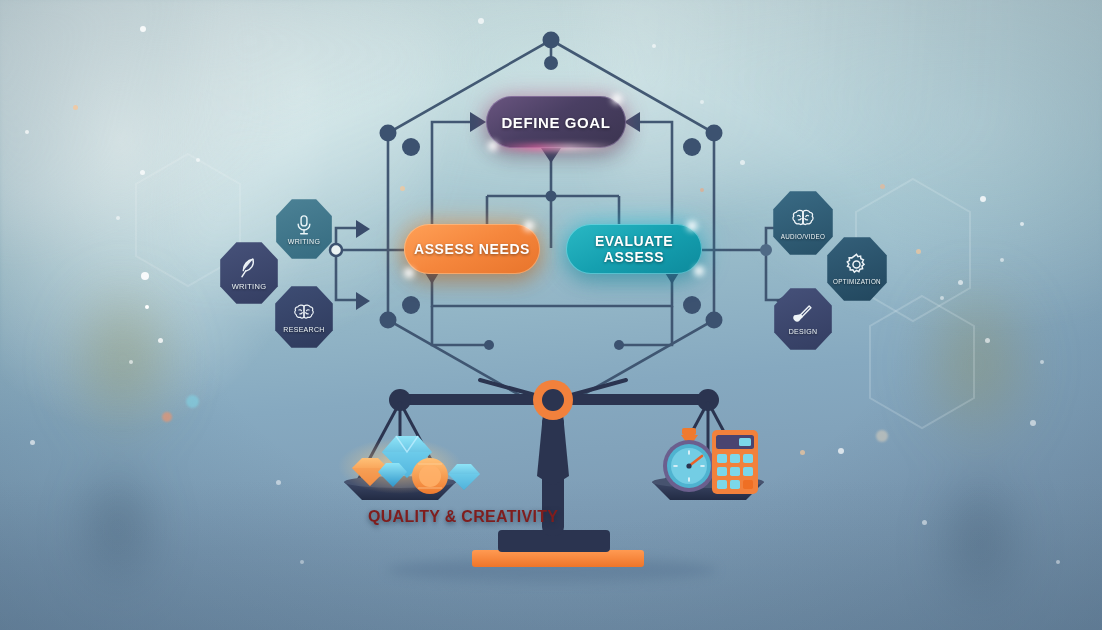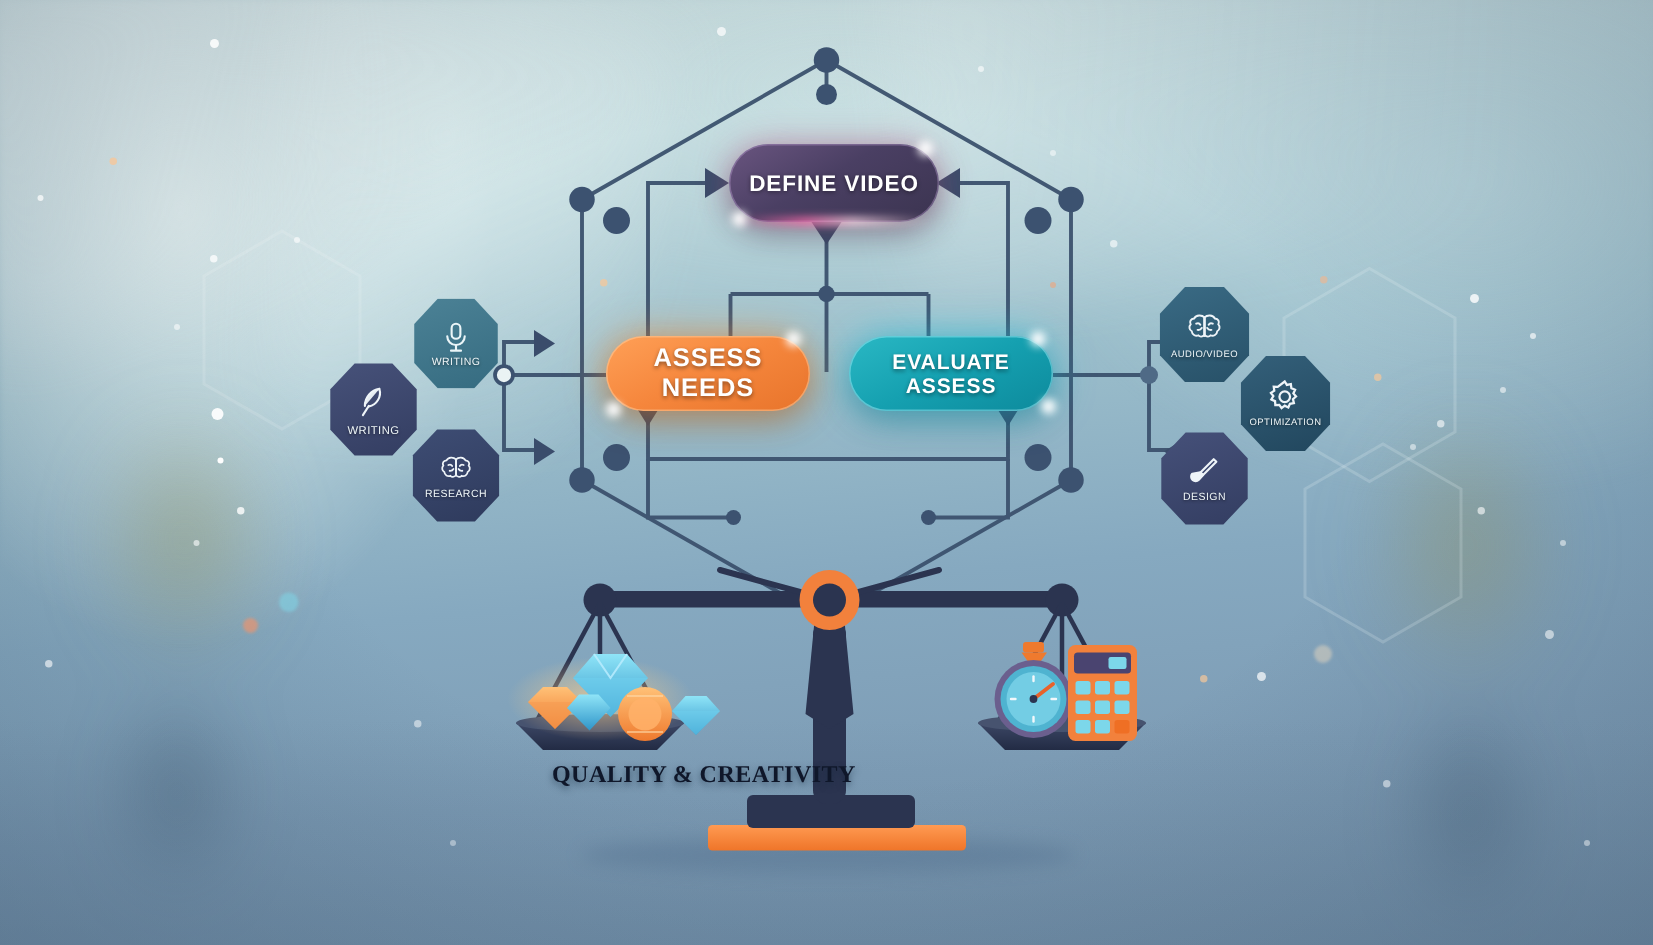--- a/index.html
+++ b/index.html
@@ -66,21 +66,21 @@
       0 0 0 1px rgba(200,170,220,.35) inset,
       0 8px 20px rgba(20,24,40,.35),
       0 0 22px rgba(230,110,160,.45);
   }
   .pill-goal::after{
     content:"";position:absolute;left:6px;right:6px;bottom:-2px;height:5px;border-radius:6px;
     background:linear-gradient(90deg,rgba(255,120,170,0),#ff6fae 35%,#ffd9e8 60%,rgba(255,120,170,0));
     filter:blur(3px);opacity:.95;
   }
   .pill-assess{
-    left:404px;top:224px;width:136px;height:50px;font-size:17px;
+    left:404px;top:224px;width:136px;height:50px;font-size:14px;
     background:linear-gradient(155deg,#ffa057 0%,#f5863c 50%,#e8742b 100%);
     box-shadow:
       0 0 0 1px rgba(255,215,170,.45) inset,
       0 8px 20px rgba(120,60,10,.30),
       0 0 26px rgba(255,150,60,.60);
   }
   .pill-eval{
     left:566px;top:224px;width:136px;height:50px;font-size:14px;
     background:linear-gradient(155deg,#2ab8c4 0%,#15a0b0 50%,#0d8a9c 100%);
     box-shadow:
@@ -104,22 +104,22 @@
   }
   .hexbadge .hinner{position:relative;display:flex;flex-direction:column;align-items:center;gap:2px;}
   .hexbadge .hlabel{
     color:#eef5f7;font-weight:normal;letter-spacing:.3px;text-shadow:0 1px 2px rgba(0,0,0,.5);
     white-space:nowrap;
   }
 
   
   #scalesvg{position:absolute;left:330px;top:372px;width:450px;height:230px;}
   .scale-label{
-    position:absolute;color:#0f172a;font-size:16px;font-weight:bold;letter-spacing:.3px;
-    text-shadow:0 2px 5px rgba(20,40,60,.6);white-space:nowrap;font-family:Liberation Serif, serif;
+    position:absolute;color:#7f1d1d;font-size:16px;font-weight:bold;letter-spacing:.3px;
+    text-shadow:0 2px 5px rgba(20,40,60,.6);white-space:nowrap;
   }
   .lbl-left{left:368px;top:508px;}
   .lbl-right{left:624px;top:508px;}
 </style>
 </head>
 <body>
 
 <div id="stage">
 
   <div class="bg bg-base"></div>
@@ -250,21 +250,21 @@
       <polygon points="422,268 442,268 432,284"></polygon>
       <polygon points="662,268 682,268 672,284"></polygon>
       <polygon points="356,220 356,238 370,229"></polygon>
       <polygon points="356,292 356,310 370,301"></polygon>
       <polygon points="790,220 790,238 776,229"></polygon>
       <polygon points="790,292 790,310 776,301"></polygon>
     </g>
   </svg>
 
   <div class="pill pill-goal">
-    <span>DEFINE VIDEO</span>
+    <span>DEFINE GOAL</span>
     <span class="spark" style="right:4px;top:-2px;"></span>
     <span class="spark" style="left:2px;bottom:-3px;"></span>
   </div>
 
   <div class="pill pill-assess">
     <span>ASSESS NEEDS</span>
     <span class="spark" style="right:6px;top:-3px;"></span>
     <span class="spark" style="left:0px;bottom:-4px;"></span>
   </div>
 

